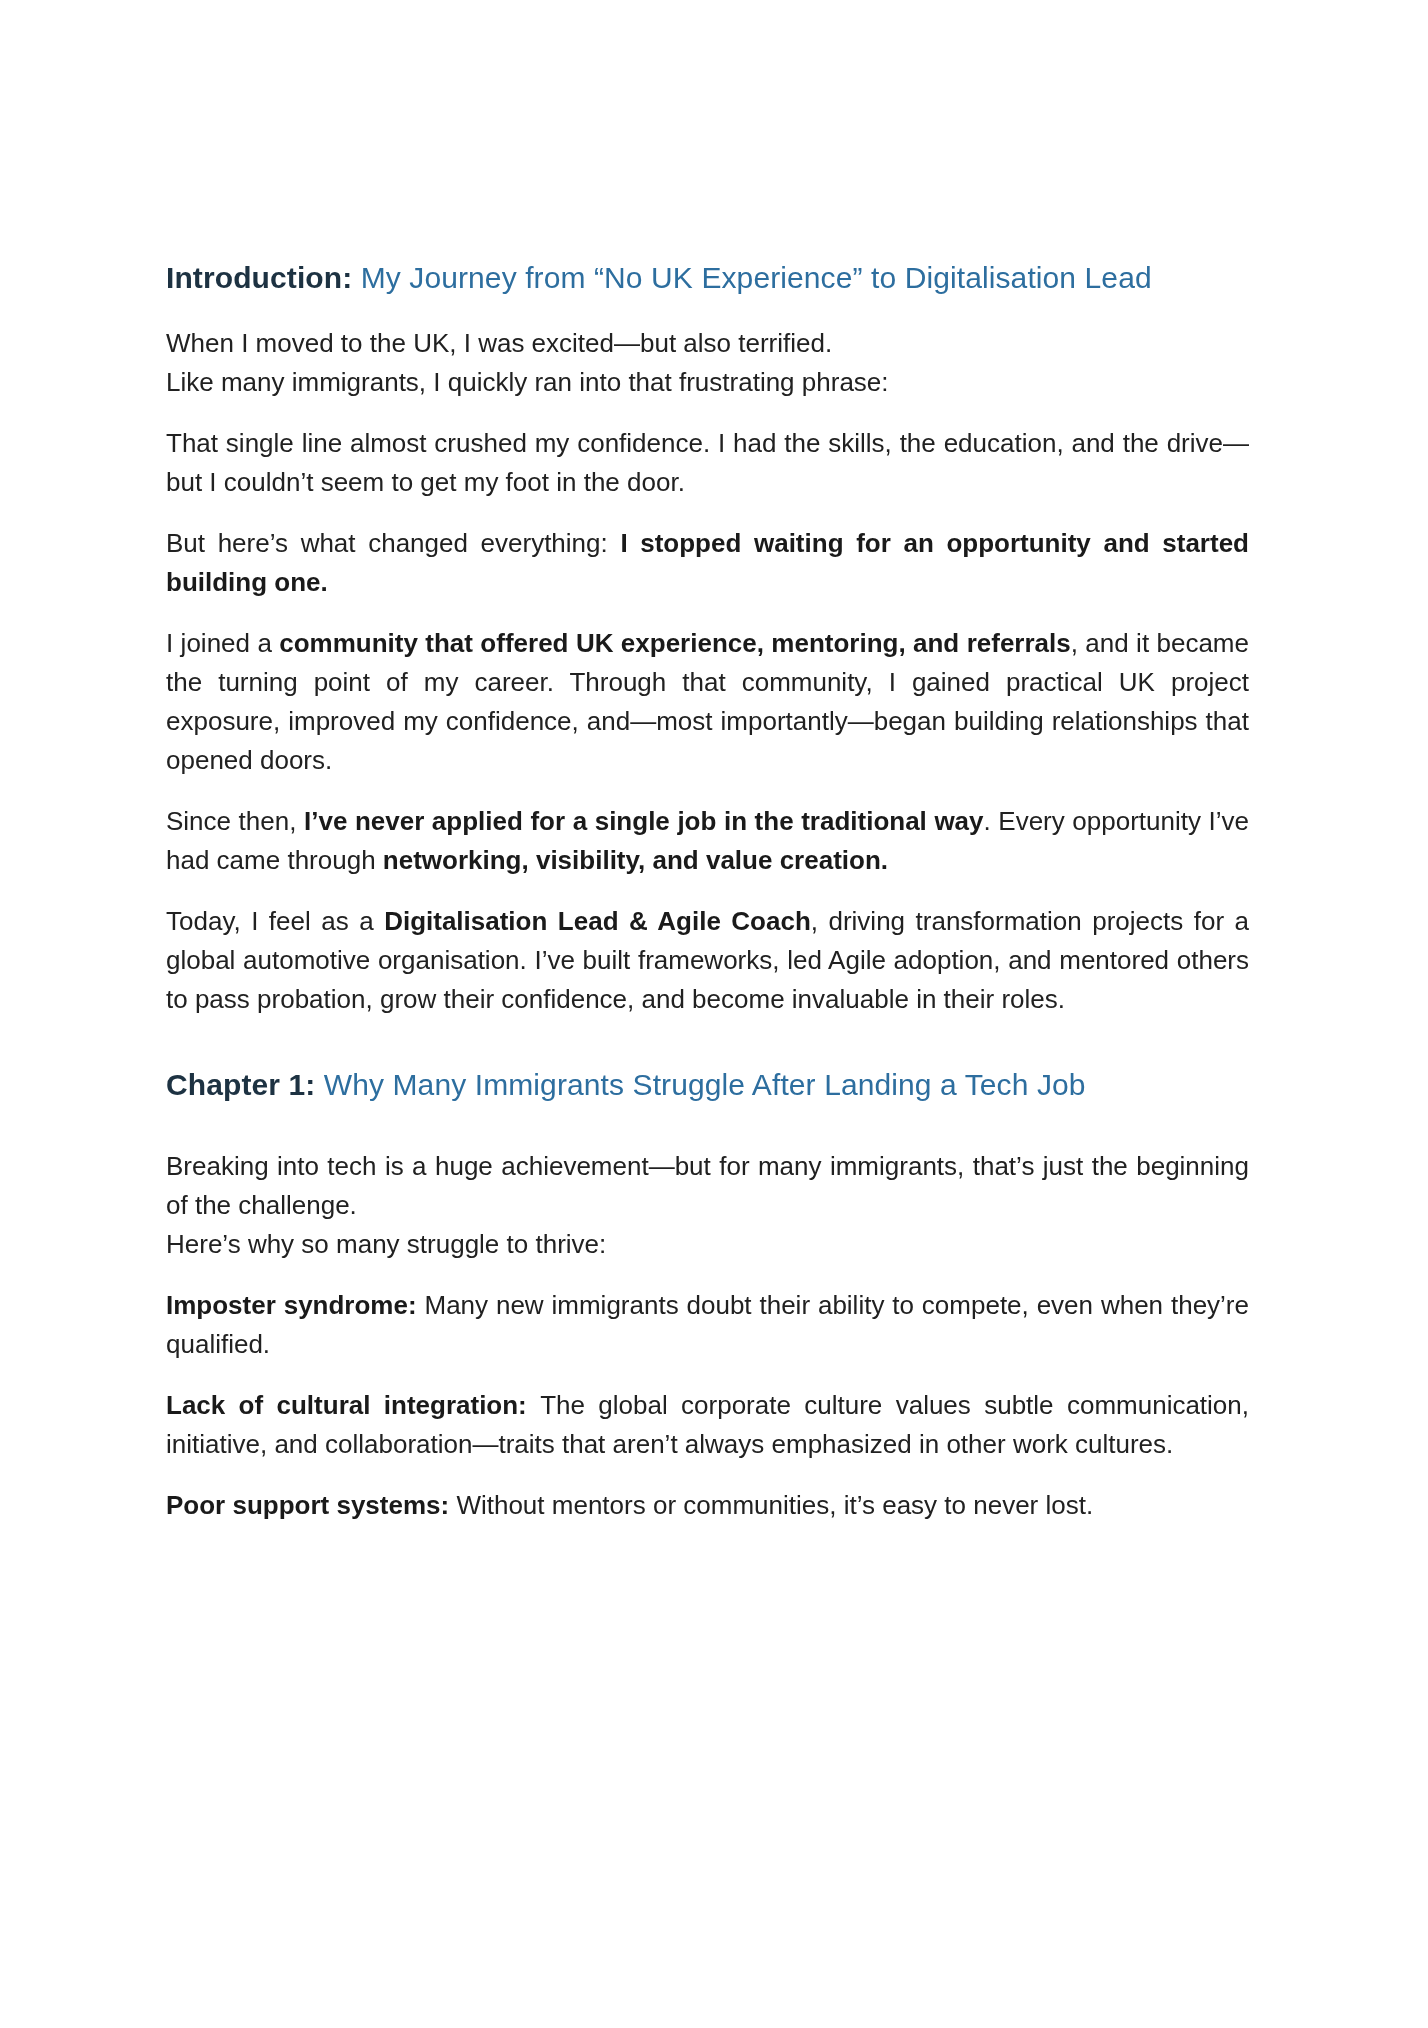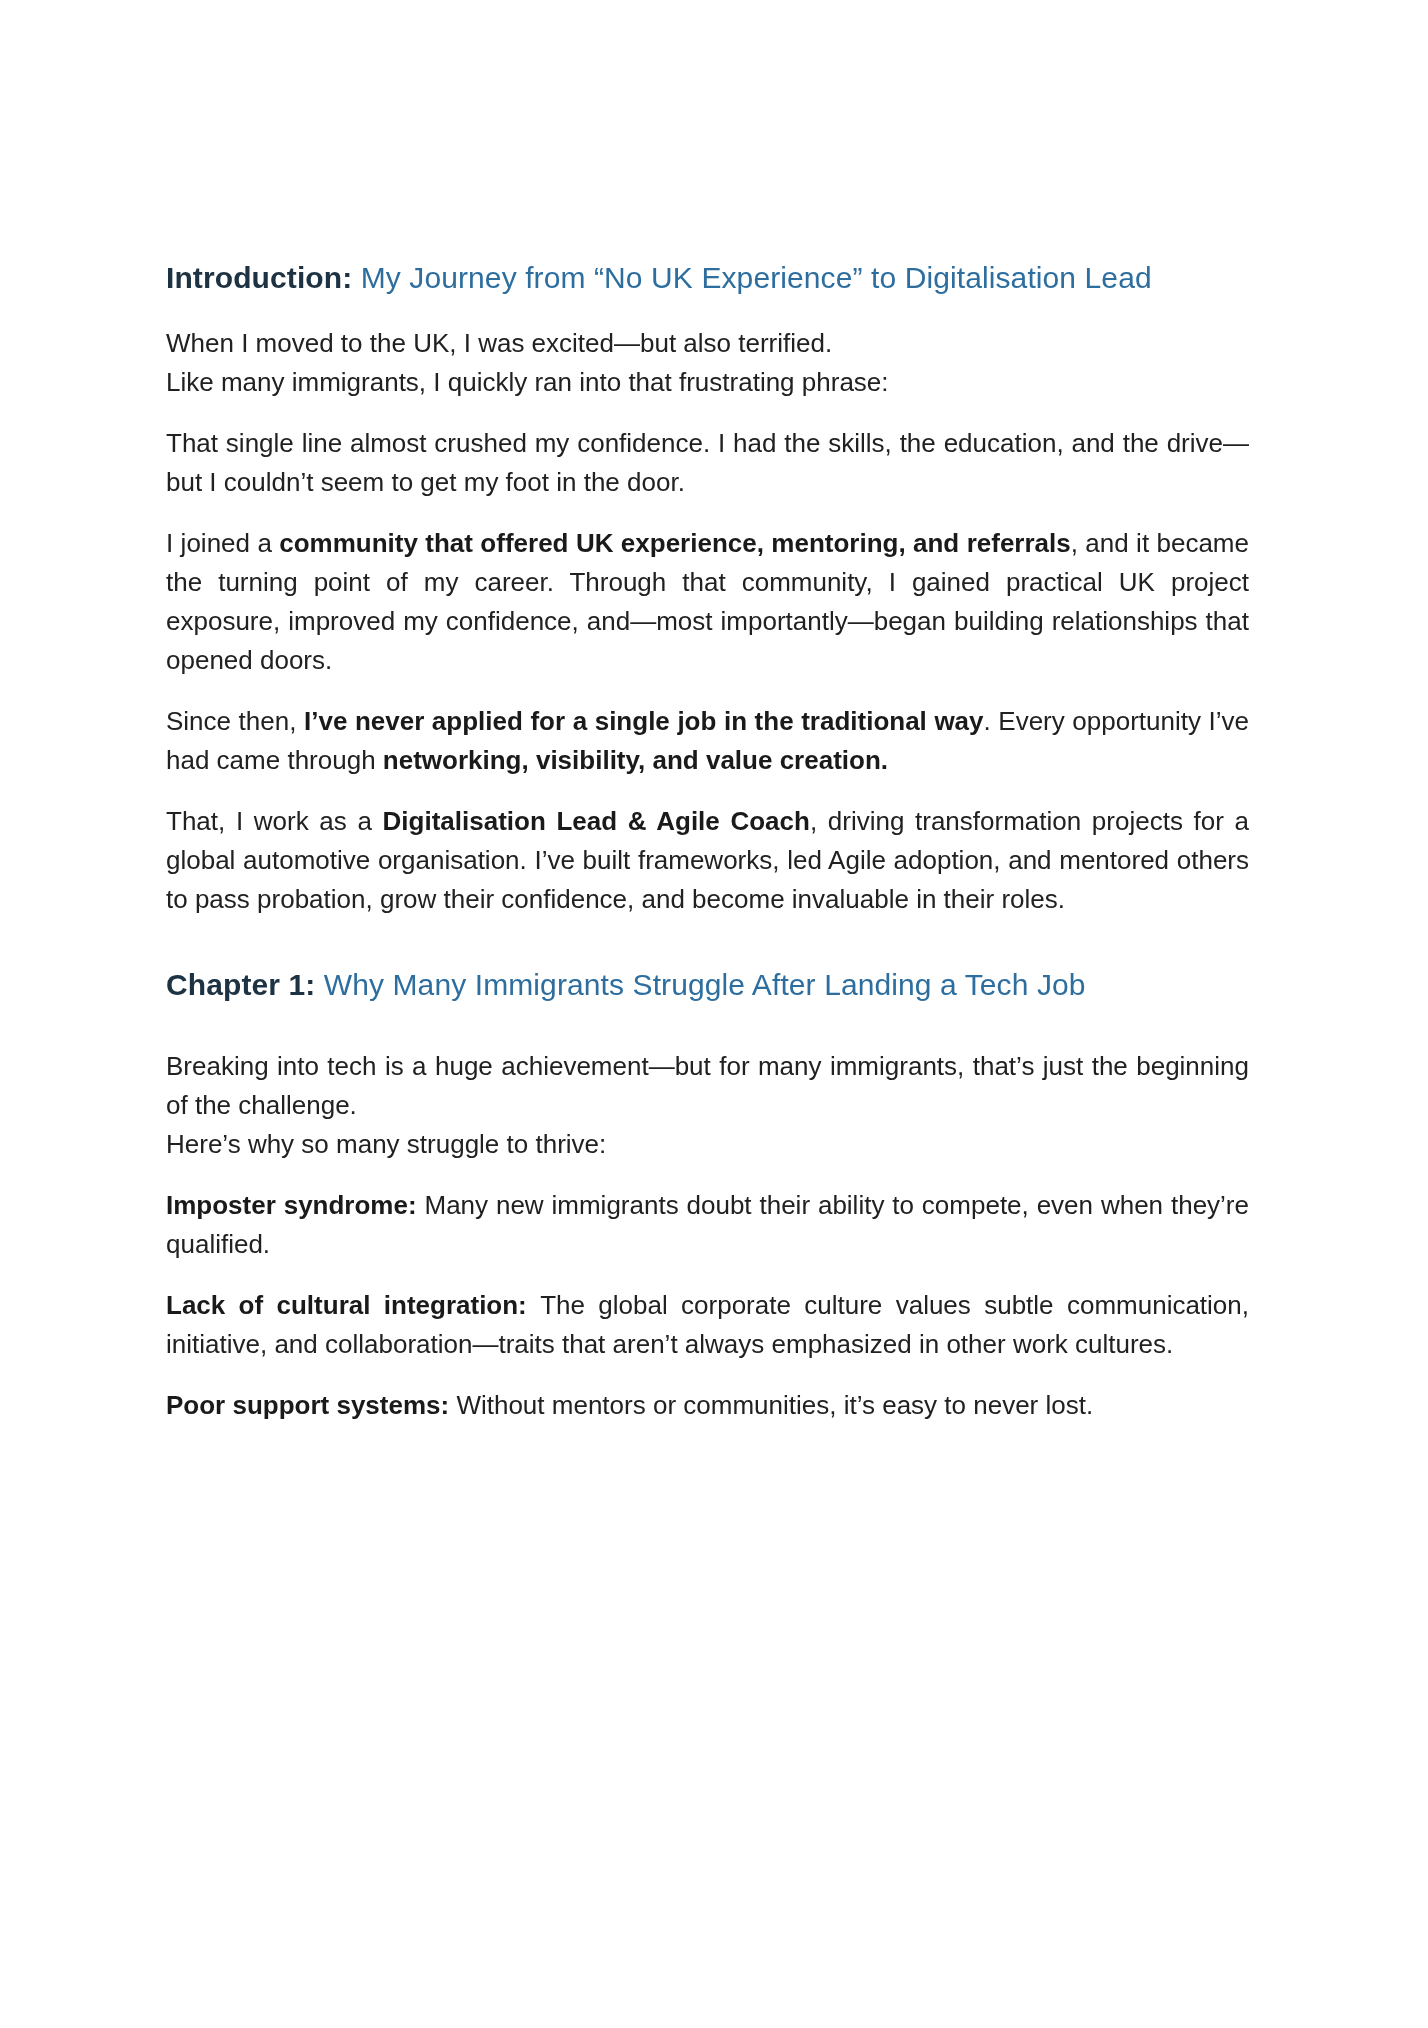--- a/index.html
+++ b/index.html
@@ -50,26 +50,27 @@
 
 <div class="page">
 
   <h1 class="heading h1"><span class="h-prefix">Introduction: </span><span class="h-title">My Journey from “No UK Experience” to Digitalisation Lead</span></h1>
 
   <p class="para"><span>When I moved to the UK, I was excited—but also terrified.</span><br><span>Like many immigrants, I quickly ran into that frustrating phrase:</span></p>
 
 
   <p class="para">That single line almost crushed my confidence. I had the skills, the education, and the drive—but I couldn’t seem to get my foot in the door.</p>
 
+  <p class="para"><span>But here’s what changed everything: </span><span class="bold">I stopped waiting for an opportunity and started building one.</span></p>
 
   <p class="para"><span>I joined a </span><span class="bold">community that offered UK experience, mentoring, and referrals</span><span>, and it became the turning point of my career. Through that community, I gained practical UK project exposure, improved my confidence, and—most importantly—began building relationships that opened doors.</span></p>
 
   <p class="para"><span>Since then, </span><span class="bold">I’ve never applied for a single job in the traditional way</span><span>. Every opportunity I’ve had came through </span><span class="bold">networking, visibility, and value creation.</span></p>
 
-  <p class="para"><span>That, I work as a </span><span class="bold">Digitalisation Lead &amp; Agile Coach</span><span>, driving transformation projects for a global automotive organisation. I’ve built frameworks, led Agile adoption, and mentored others to pass probation, grow their confidence, and become invaluable in their roles.</span></p>
+  <p class="para"><span>Today, I feel as a </span><span class="bold">Digitalisation Lead &amp; Agile Coach</span><span>, driving transformation projects for a global automotive organisation. I’ve built frameworks, led Agile adoption, and mentored others to pass probation, grow their confidence, and become invaluable in their roles.</span></p>
 
 
   <h2 class="heading h2"><span class="h-prefix">Chapter 1: </span><span class="h-title">Why Many Immigrants Struggle After Landing a Tech Job</span></h2>
 
   <p class="para"><span>Breaking into tech is a huge achievement—but for many immigrants, that’s just the beginning of the challenge.</span><br><span>Here’s why so many struggle to thrive:</span></p>
 
   <p class="para"><span class="bold">Imposter syndrome: </span><span>Many new immigrants doubt their ability to compete, even when they’re qualified.</span></p>
 
   <p class="para"><span class="bold">Lack of cultural integration: </span><span>The global corporate culture values subtle communication, initiative, and collaboration—traits that aren’t always emphasized in other work cultures.</span></p>
 

